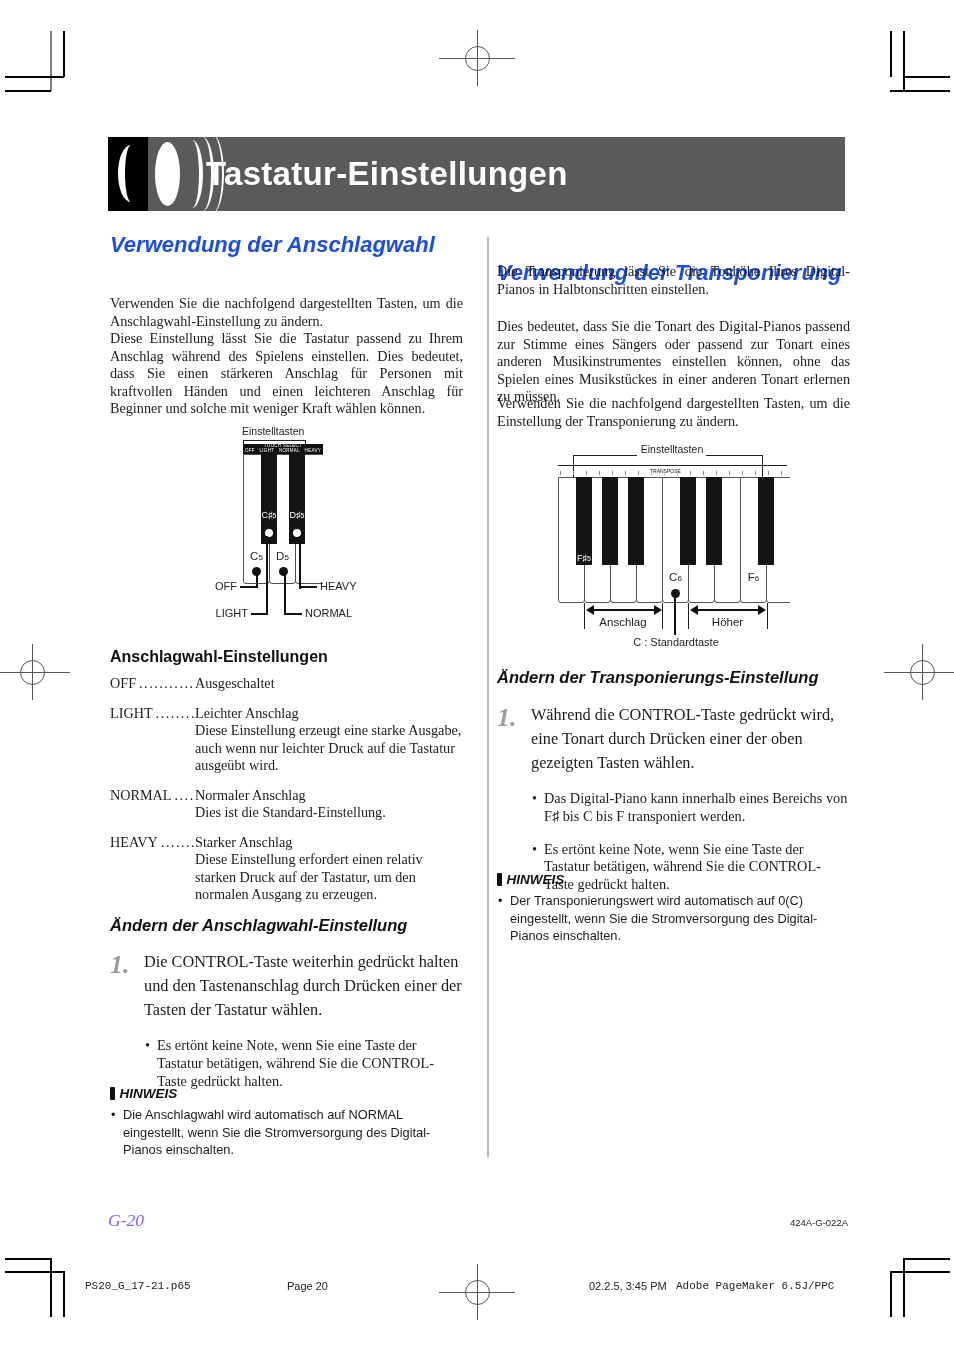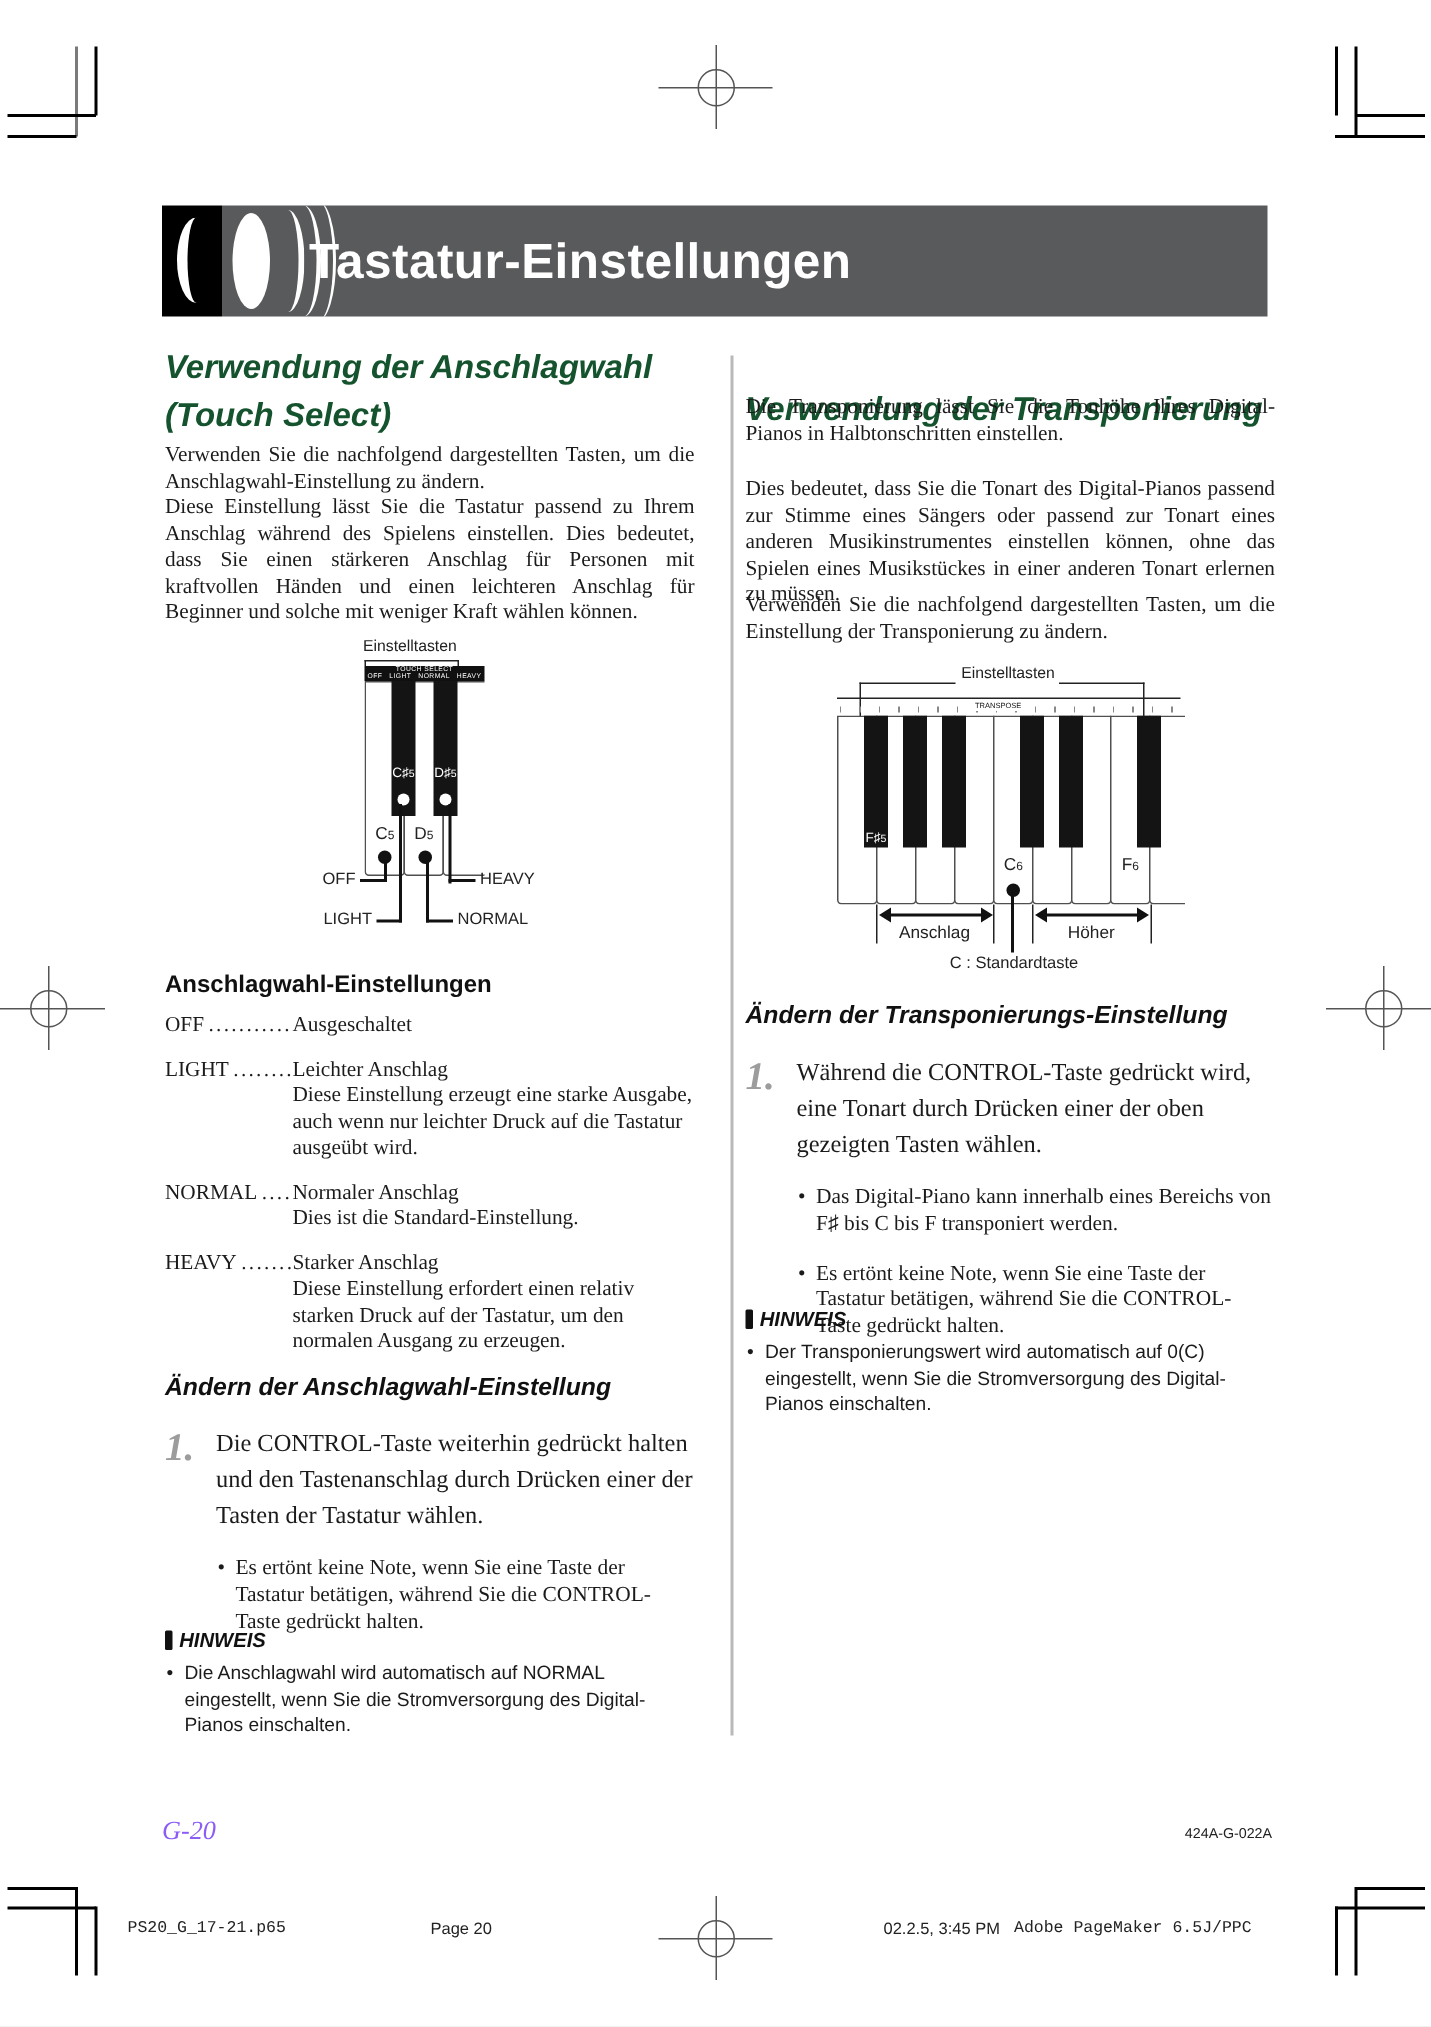--- a/index.html
+++ b/index.html
@@ -20,21 +20,21 @@
   .logo-oval{position:absolute;left:47px;top:5px;width:25px;height:64px;background:#fff;border-radius:50%;}
   .logo-arc{position:absolute;border-radius:50%;}
   .arc1{left:73px;top:3px;width:18px;height:68px;border-right:4px solid #fff;}
   .arc2{left:83px;top:0px;width:20px;height:74px;border-right:3px solid #fff;}
   .arc3{left:92px;top:-3px;width:22px;height:80px;border-right:2.5px solid #fff;}
   .htitle{position:absolute;left:98px;top:50%;transform:translateY(-50%);color:#fff;
           font-family:"Liberation Sans",sans-serif;font-weight:bold;font-size:33px;letter-spacing:.3px;white-space:nowrap;}
   
   .divider{position:absolute;left:487px;top:237px;width:1.6px;height:920px;background:#b9b9b9;}
   .h2{position:absolute;font-family:"Liberation Sans",sans-serif;font-weight:bold;font-style:italic;
-      font-size:22px;line-height:32px;color:#14532d;}
+      font-size:22px;line-height:32px;color:#1d4ed8;}
   .body-p{position:absolute;width:353px;font-size:14.2px;line-height:17.5px;text-align:justify;}
   .body-p p{margin:0;}
   .h3{position:absolute;font-family:"Liberation Sans",sans-serif;font-weight:bold;font-size:16px;color:#111;}
   .h3.it{font-style:italic;font-size:16.5px;}
   
   .deflist{position:absolute;width:353px;font-size:14.2px;line-height:17.5px;}
   .def-row{display:flex;margin-bottom:12px;}
   .d-left{flex:none;width:85px;overflow:hidden;white-space:nowrap;}
   .d-dots{letter-spacing:1.5px;margin-left:3px;}
   .d-body{flex:1;}
@@ -134,21 +134,20 @@
     <div class="logo-arc arc1"></div>
     <div class="logo-arc arc2"></div>
     <div class="logo-arc arc3"></div>
     <div class="htitle">Tastatur-Einstellungen</div>
   </div>
 
   <div class="divider"></div>
 
   <div class="h2" style="left:110px;top:229px;width:370px;">
     <div>Verwendung der Anschlagwahl</div>
-    <div>(Touch Select)</div>
   </div>
 
   <div class="body-p" style="left:110px;top:295px;">
     <p>Verwenden Sie die nachfolgend dargestellten Tasten, um die Anschlagwahl-Einstellung zu ändern.</p>
     <p>Diese Einstellung lässt Sie die Tastatur passend zu Ihrem Anschlag während des Spielens einstellen. Dies bedeutet, dass Sie einen stärkeren Anschlag für Personen mit kraftvollen Händen und einen leichteren Anschlag für Beginner und solche mit weniger Kraft wählen können.</p>
   </div>
 
   <div class="diag" style="left:110px;top:425px;width:352px;height:205px;">
     <div class="dlabel" style="left:132px;top:0px;font-size:10.5px;">Einstelltasten</div>
     <div class="dline" style="left:133px;top:14.6px;width:63px;height:1.2px;"></div>

